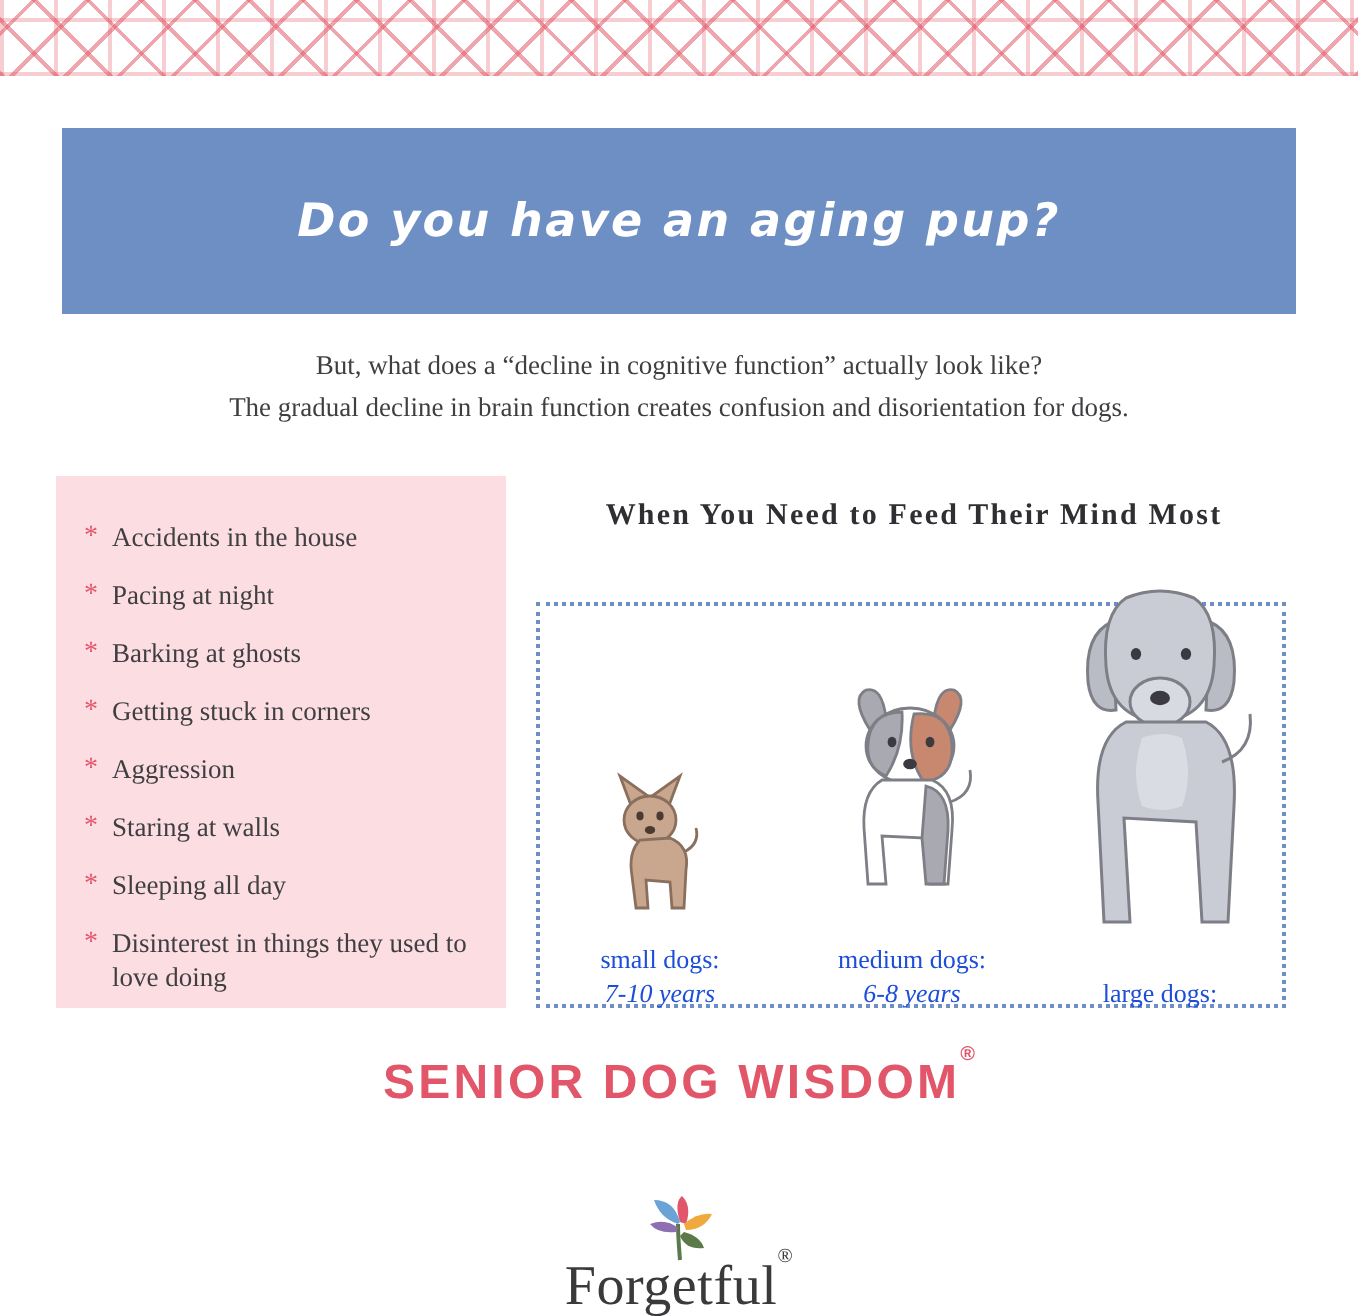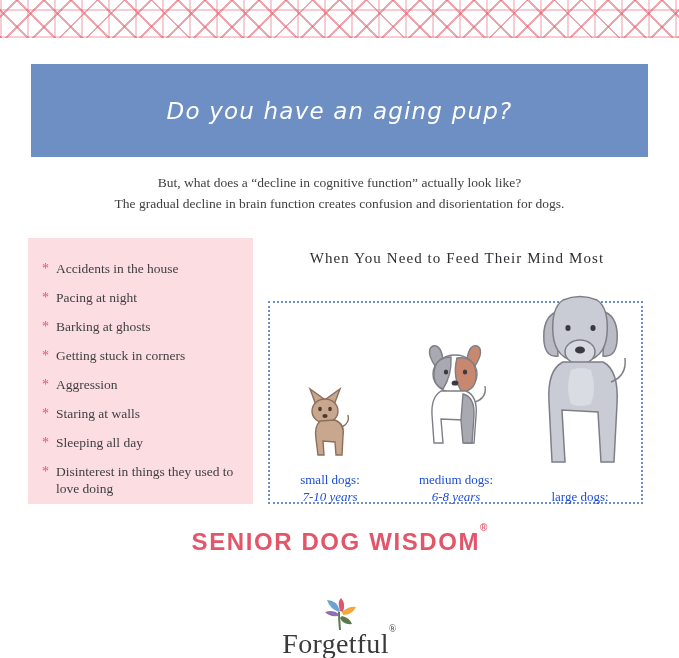--- a/index.html
+++ b/index.html
@@ -44,20 +44,21 @@
   }
   .headline-line {
     color: #ffffff;
     font-family: "DejaVu Sans", sans-serif;
     font-size: 23px;
     font-style: italic;
     letter-spacing: 1.2px;
     line-height: 30px;
     text-align: center;
     white-space: nowrap;
+    font-weight: bold;
   }
 
   
   .subcopy {
     position: absolute;
     left: 31px;
     top: 172px;
     width: 617px;
     text-align: center;
     color: #3f3f42;
@@ -97,21 +98,21 @@
   
   .feed-heading {
     position: absolute;
     left: 262px;
     top: 250px;
     width: 390px;
     text-align: center;
     color: #2f2f33;
     font-family: "Liberation Serif", serif;
     font-size: 15px;
-    font-weight: normal;
+    font-weight: bold;
     letter-spacing: 1.1px;
   }
 
   .dog-box {
     position: absolute;
     left: 268px;
     top: 301px;
     width: 375px;
     height: 203px;
     border: 2px dotted #6d8fc4;

